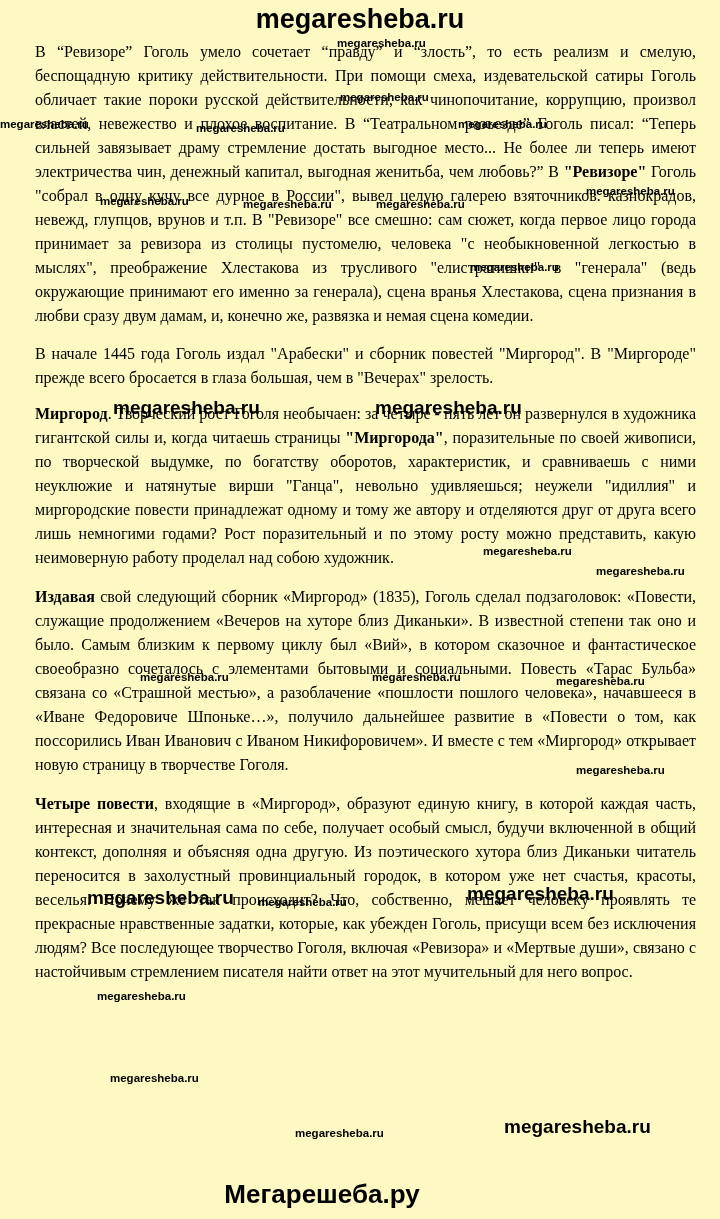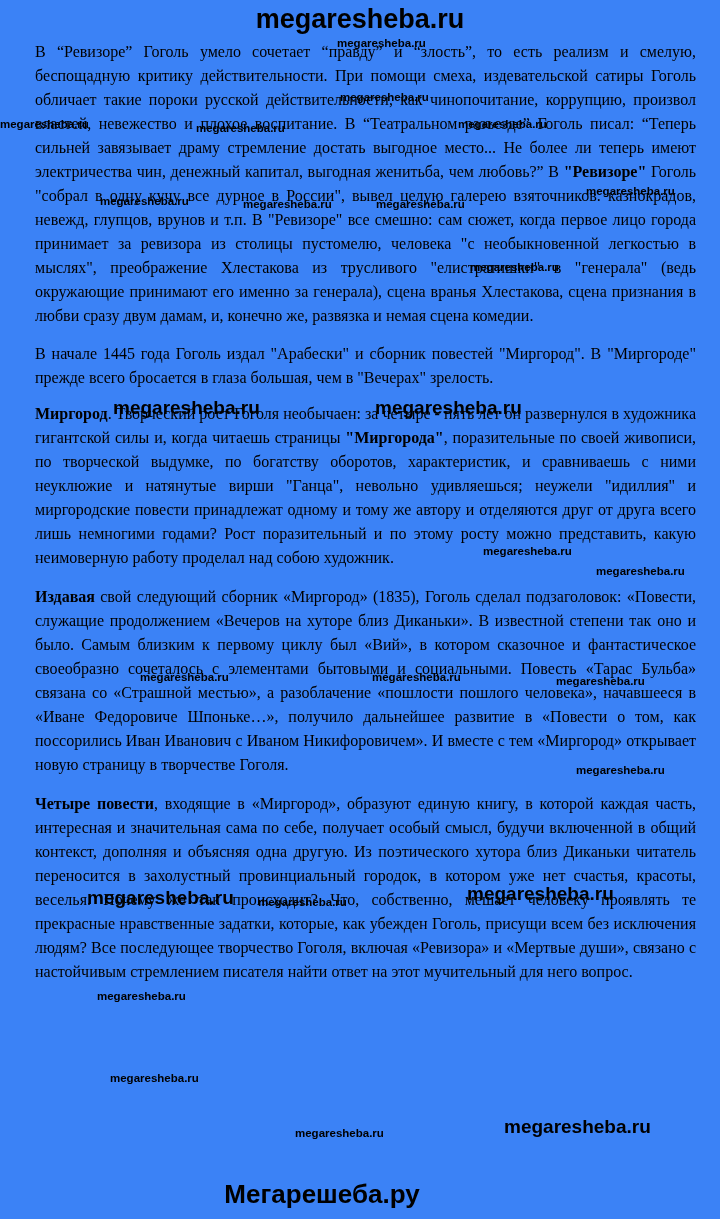--- a/index.html
+++ b/index.html
@@ -4,21 +4,21 @@
 <style>
   html, body {
     margin: 0;
     padding: 0;
     background: #ffffff;
   }
   .page {
     position: relative;
     width: 720px;
     height: 1219px;
-    background: #3b82f6;
+    background: #fef9c3;
     color: #000000;
     font-family: "Liberation Serif", serif;
     overflow: hidden;
   }
   .site-title {
     margin: 0;
     padding-top: 3px;
     text-align: center;
     font-family: "Liberation Sans", sans-serif;
     font-weight: bold;

